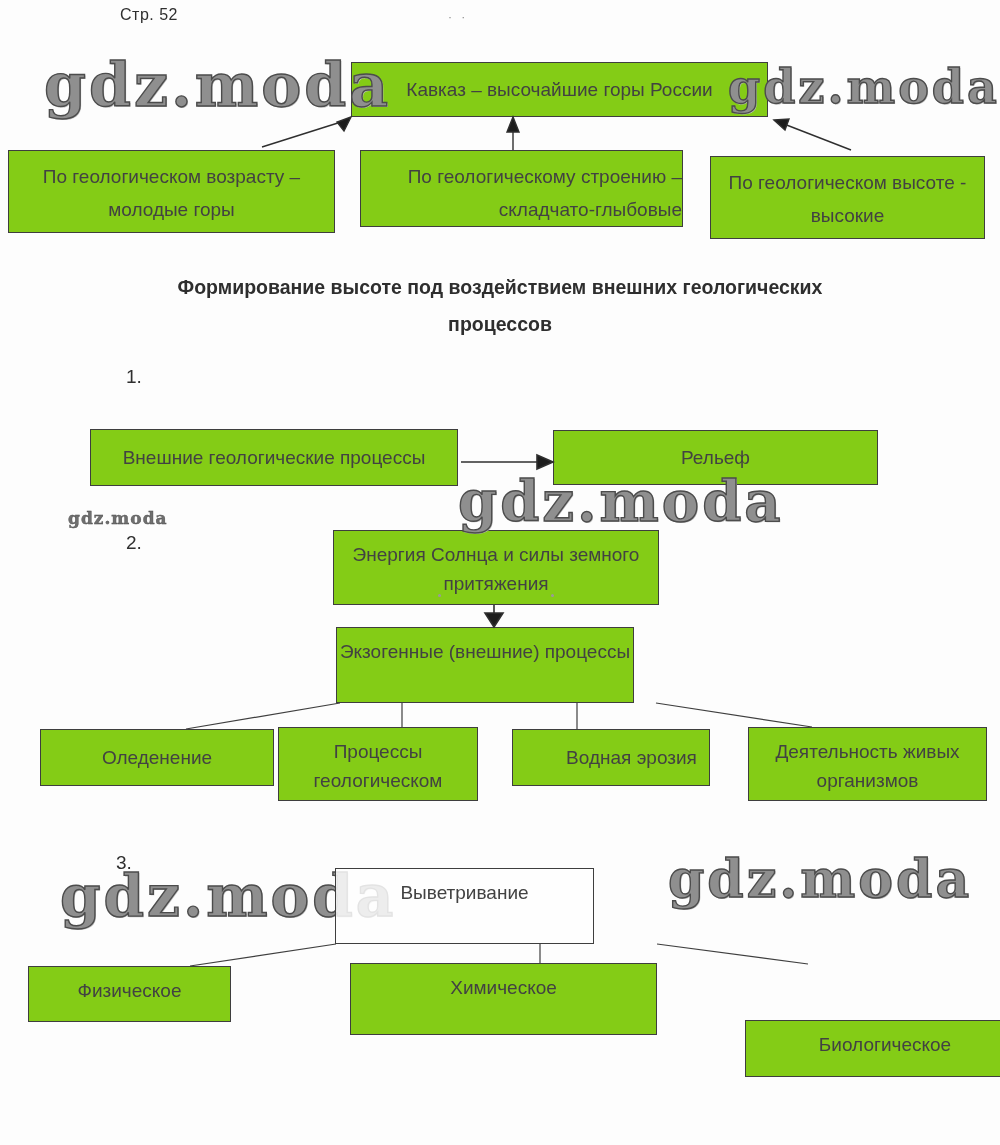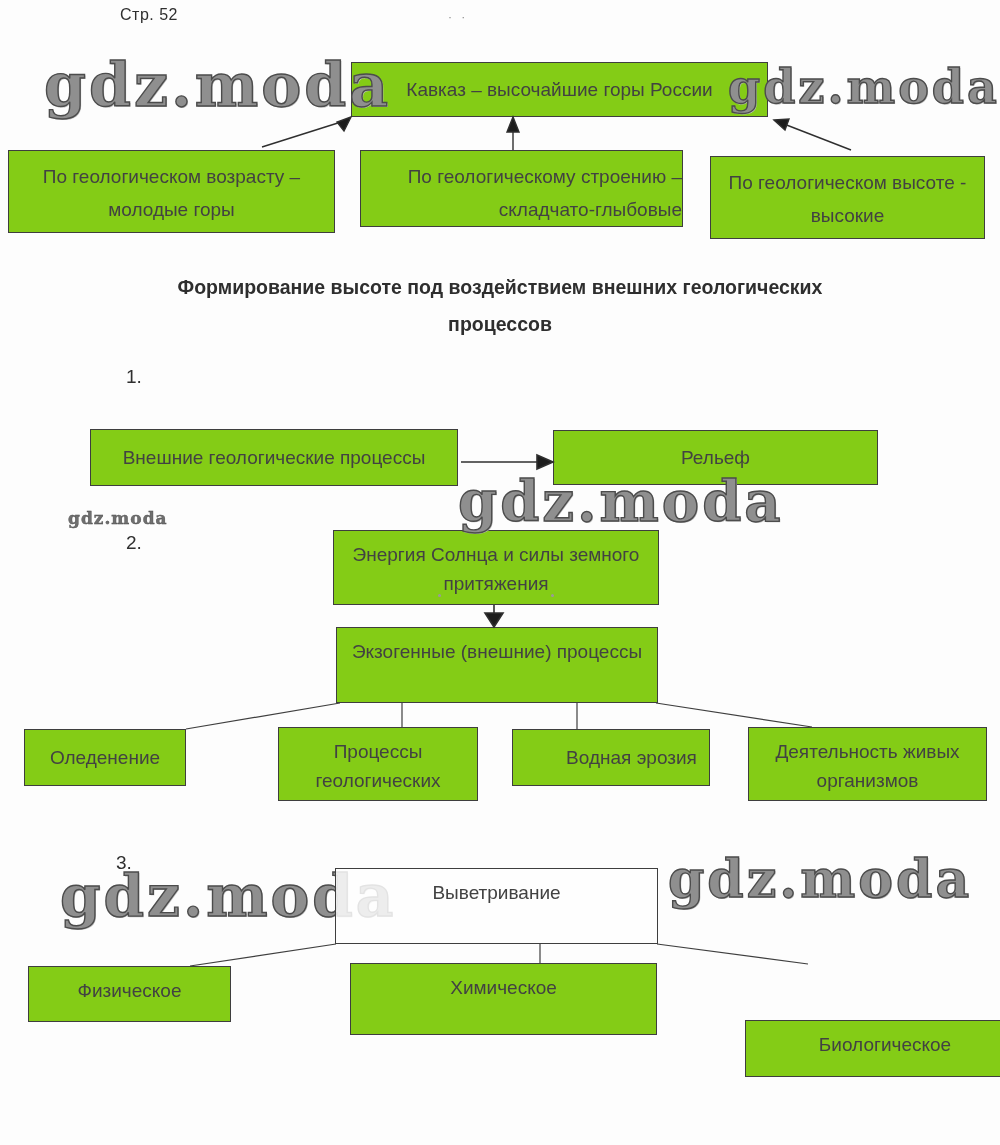--- a/index.html
+++ b/index.html
@@ -54,29 +54,29 @@
   <div class="heading" style="top:313px;">процессов</div>
 
   <div class="num-label" style="left:126px;top:366px;">1.</div>
   <div class="nbox v-center" style="left:90px;top:429px;width:368px;height:57px;">Внешние геологические процессы</div>
   <div class="nbox v-center" style="left:553px;top:430px;width:325px;height:55px;">Рельеф</div>
 
   <div class="num-label" style="left:126px;top:532px;">2.</div>
   <div class="nbox pad-top" style="left:333px;top:530px;width:326px;height:75px;line-height:29px;">Энергия Солнца и силы земного притяжения</div>
   <div class="speck" style="left:438px;top:594px;"></div>
   <div class="speck" style="left:551px;top:594px;"></div>
-  <div class="nbox pad-top" style="left:336px;top:627px;width:322px;height:76px;line-height:29px;">Экзогенные (внешние) процессы</div>
+  <div class="nbox pad-top" style="left:336px;top:627px;width:298px;height:76px;line-height:29px;">Экзогенные (внешние) процессы</div>
 
-  <div class="nbox v-center" style="left:24px;top:729px;width:162px;height:57px;text-align:right;">Оледенение</div>
-  <div class="nbox pad-top" style="left:278px;top:727px;width:200px;height:74px;line-height:29px;">Процессы геологических</div>
+  <div class="nbox v-center" style="left:40px;top:729px;width:234px;height:57px;text-align:right;">Оледенение</div>
+  <div class="nbox pad-top" style="left:278px;top:727px;width:200px;height:74px;line-height:29px;">Процессы геологическом</div>
   <div class="nbox v-center" style="left:512px;top:729px;width:198px;height:57px;padding-left:41px;">Водная эрозия</div>
   <div class="nbox pad-top" style="left:748px;top:727px;width:239px;height:74px;line-height:29px;">Деятельность живых организмов</div>
 
   <div class="num-label" style="left:116px;top:852px;">3.</div>
-  <div class="nbox pad-top" style="left:335px;top:868px;width:323px;height:76px;z-index:6;background:rgba(254,254,254,0.85);">Выветривание</div>
+  <div class="nbox pad-top" style="left:335px;top:868px;width:259px;height:76px;z-index:6;background:rgba(254,254,254,0.85);">Выветривание</div>
   <div class="nbox pad-top" style="left:28px;top:966px;width:203px;height:56px;">Физическое</div>
   <div class="nbox pad-top" style="left:350px;top:963px;width:307px;height:72px;">Химическое</div>
   <div class="nbox pad-top" style="left:745px;top:1020px;width:280px;height:57px;">Биологическое</div>
 
   <svg class="overlay" width="1000" height="1145" viewBox="0 0 1000 1145">
 
     <g stroke="#2f2f2f" stroke-width="1.4" fill="#1d1d1d">
       <line x1="262" y1="147" x2="341" y2="122"></line>
       <polygon points="351,117 337,122 344,131"></polygon>
       <line x1="513" y1="150" x2="513" y2="128"></line>

